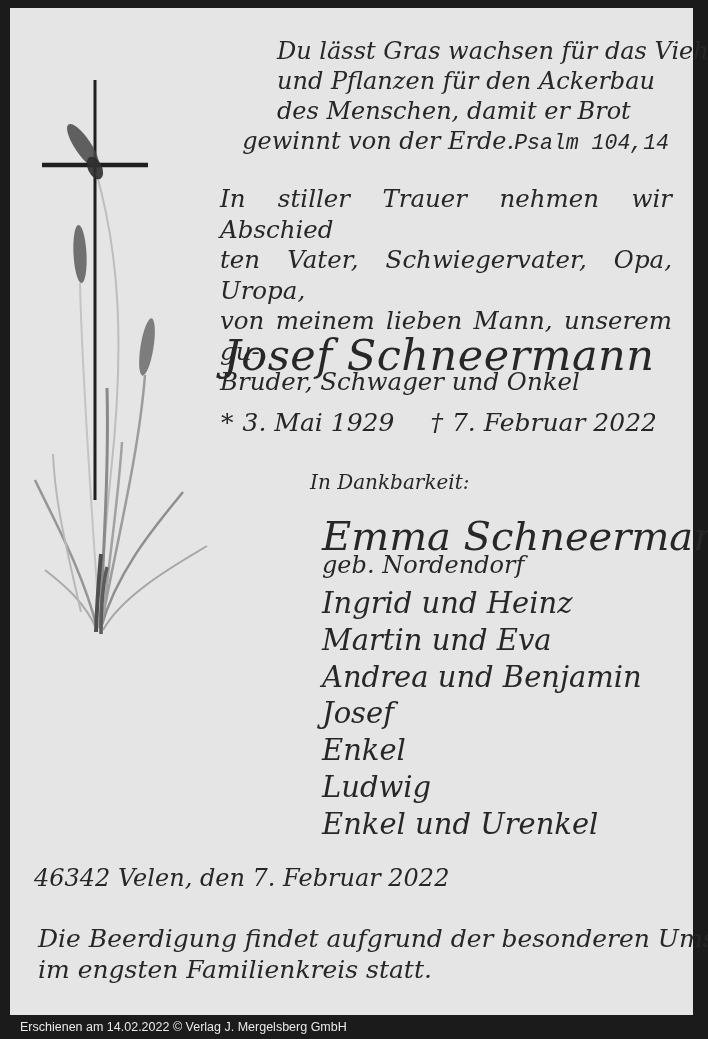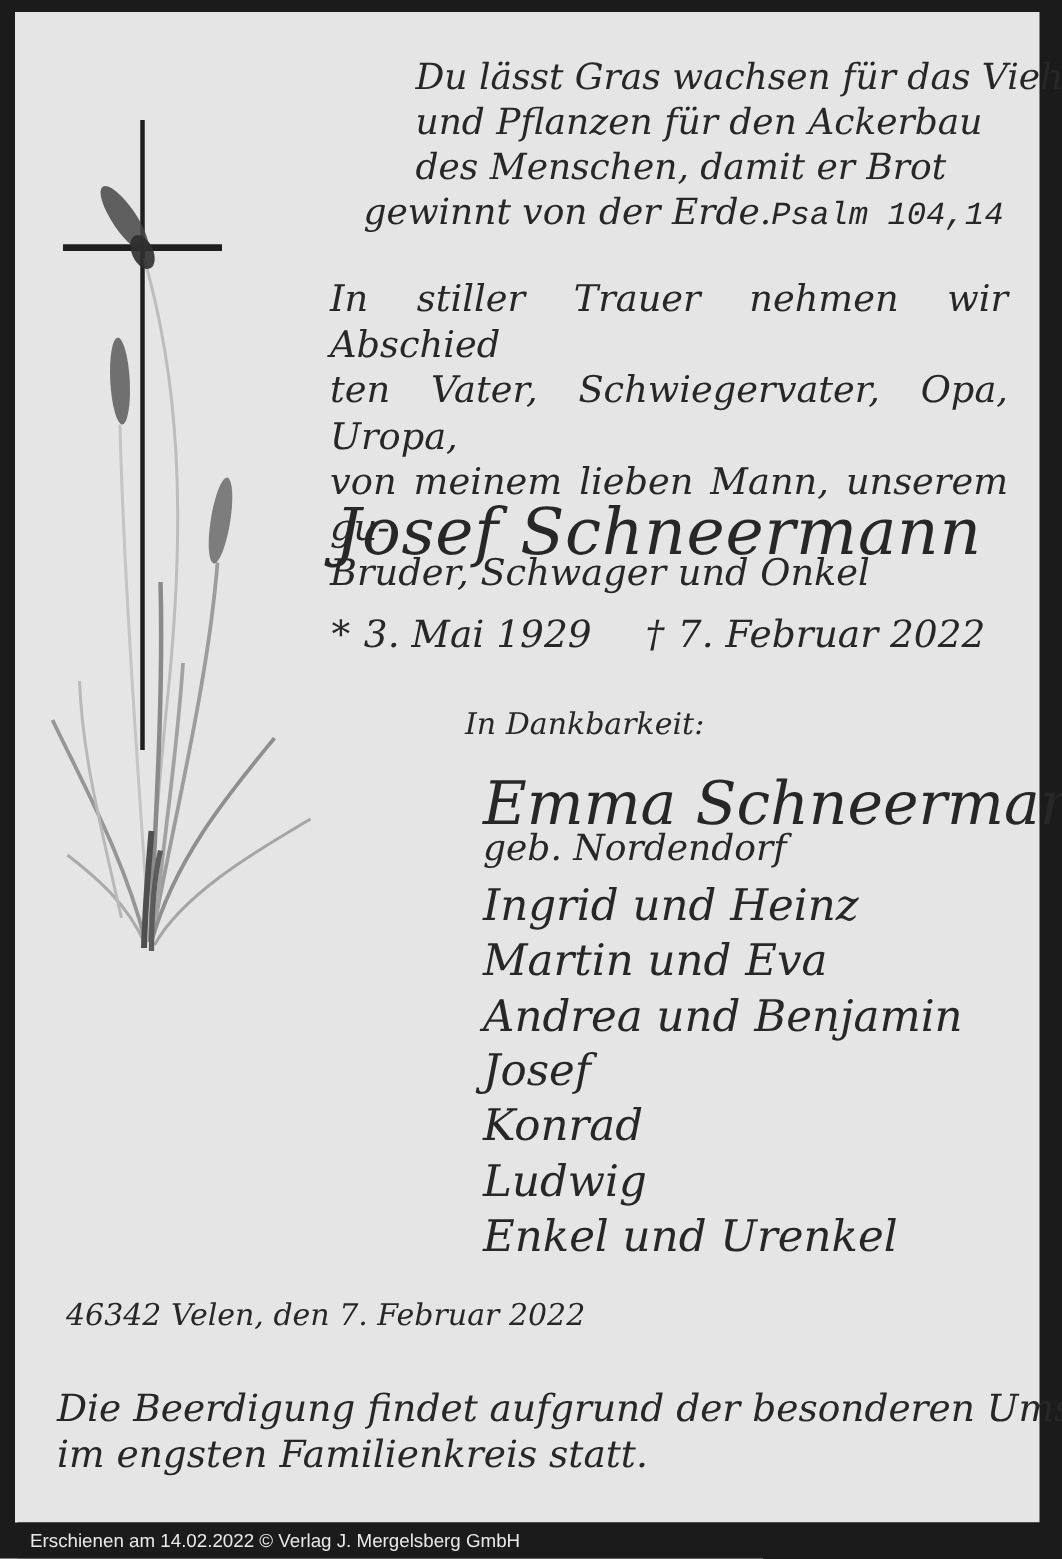--- a/index.html
+++ b/index.html
@@ -32,21 +32,21 @@
   .name{font-size:43px;line-height:58px;letter-spacing:0.5px;white-space:nowrap;}
   .dates{font-size:25px;margin-top:24px;white-space:nowrap;}
   .dates .sym{margin-right:9px;}
   .dates .death-group{margin-left:36px;}
 
   .dank-heading{position:absolute;left:300px;top:462px;font-size:20px;}
   .widow{position:absolute;left:312px;top:505px;font-size:40px;white-space:nowrap;}
   .maiden{position:absolute;left:312px;top:543px;font-size:24px;}
   .mourners{position:absolute;left:312px;top:577px;font-size:29px;line-height:36.8px;white-space:nowrap;}
 
-  .place-date{position:absolute;left:34px;top:856px;font-size:20px;white-space:nowrap;}
+  .place-date{position:absolute;left:24px;top:856px;font-size:24px;white-space:nowrap;}
   .funeral{position:absolute;left:28px;top:916px;font-size:25px;line-height:30.5px;white-space:nowrap;}
 
   .footerbar{
     position:absolute;left:0;top:1015px;width:708px;height:24px;
     background:#1b1b1b;color:#e9e9e9;
     font-family:"Liberation Sans", sans-serif;font-size:12.5px;
     display:flex;align-items:center;padding-left:8px;box-sizing:border-box;margin-left:12px;
   }
 </style>
 </head>
@@ -107,21 +107,21 @@
     <div class="dank-heading">In Dankbarkeit:</div>
 
     <div class="widow">Emma Schneermann</div>
     <div class="maiden">geb. Nordendorf</div>
 
     <div class="mourners">
       <div>Ingrid und Heinz</div>
       <div>Martin und Eva</div>
       <div>Andrea und Benjamin</div>
       <div>Josef</div>
-      <div>Konrad</div>
+      <div>Enkel</div>
       <div>Ludwig</div>
       <div>Enkel und Urenkel</div>
     </div>
 
     <div class="place-date">46342 Velen, den 7. Februar 2022</div>
 
     <div class="funeral">
       <div>Die Beerdigung findet aufgrund der besonderen Umstände</div>
       <div>im engsten Familienkreis statt.</div>
     </div>

